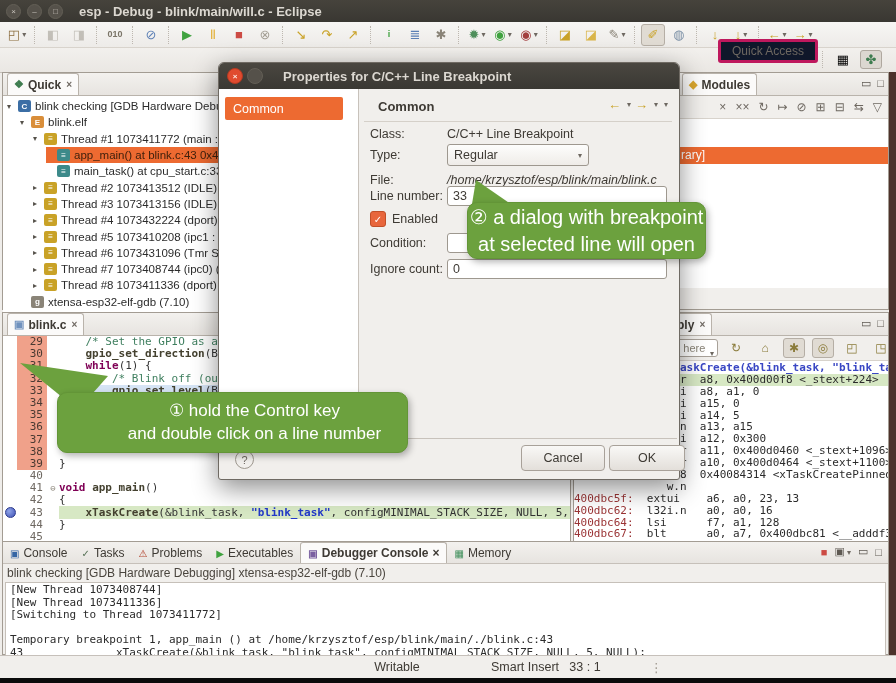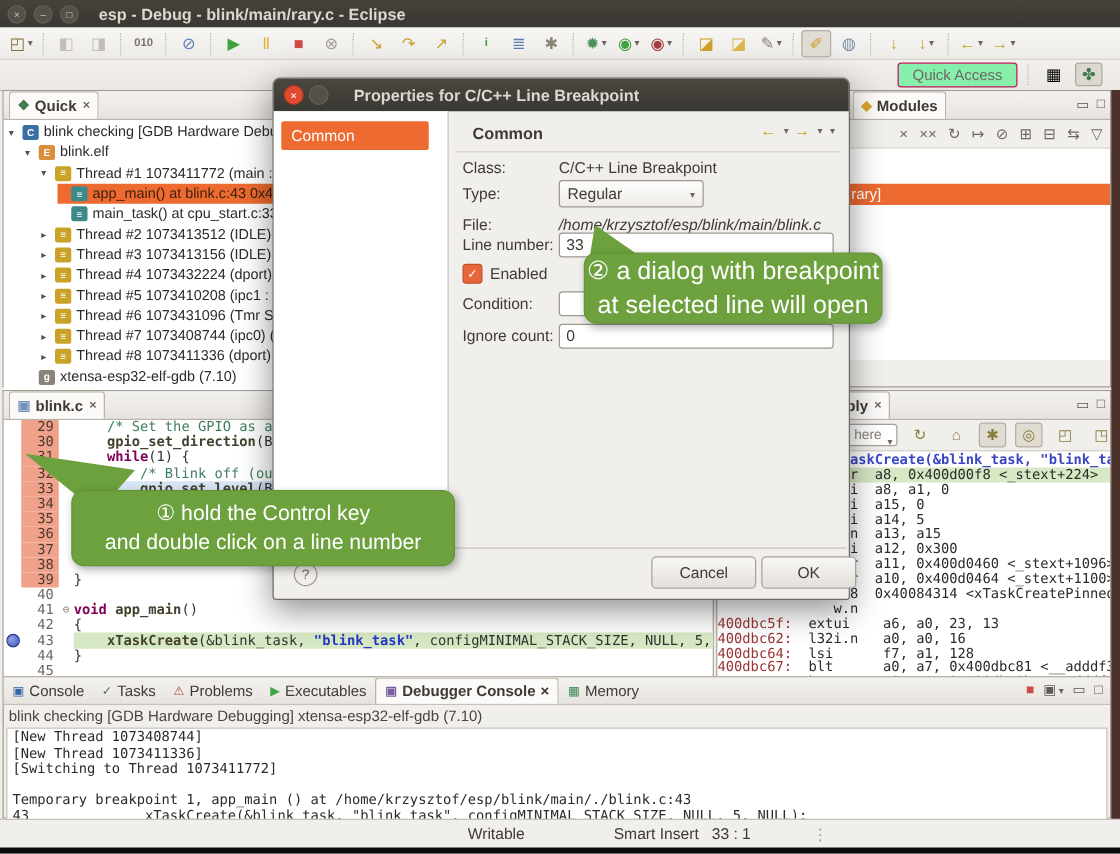--- a/index.html
+++ b/index.html
@@ -20,22 +20,22 @@
   .tbtn{height:20px;min-width:20px;display:flex;align-items:center;justify-content:center;
         border:1px solid transparent;border-radius:3px;margin:0 1px;padding:0 1px;}
   .tbtn .glyph{font-size:13px;line-height:13px;}
   .tbtn.small-glyph .glyph{font-size:9px;font-weight:bold;}
   .tbtn.pressed{background:#E0DBD3;border-color:#B5AEA5;}
   .tbtn.disabled{opacity:.45;}
   .caret{font-size:8px;color:#6E6861;margin-left:2px;}
   .tsep{width:1px;height:18px;border-left:1px dotted #BDB7AF;margin:0 4px;}
   #toolbar2{left:0;top:48px;width:896px;height:24px;background:linear-gradient(#F2F0ED,#EAE7E3);
             border-bottom:1px solid #C6C0B9;}
-  #quick-access{left:718px;top:50px;width:94px;height:18px;border:1px solid #be185d;border-radius:3px;
-                color:#6E6861;font-size:12px;display:flex;align-items:center;justify-content:center;background:#86efac;}
+  #quick-access{left:718px;top:39px;width:94px;height:18px;border:3px solid #be185d;border-radius:3px;
+                color:#6E6861;font-size:12px;display:flex;align-items:center;justify-content:center;background:#0f172a;}
   #persp-sep{left:822px;top:51px;width:1px;height:17px;border-left:1px dotted #BDB7AF;}
   .pbtn{top:50px;width:22px;height:19px;display:flex;align-items:center;justify-content:center;font-size:13px;}
   .pbtn.pressed{background:#DCD7D0;border:1px solid #AFA89F;border-radius:3px;box-sizing:border-box;}
   
   .panel{background:#F1EFEC;border:1px solid #A39C93;box-sizing:border-box;}
   .tabbar{height:22px;background:linear-gradient(#F3F1EE,#E7E4E0);border-bottom:1px solid #B9B3AB;
           display:flex;align-items:flex-end;position:relative;}
   .tab{height:21px;background:#FBFAF9;border:1px solid #B9B3AB;border-bottom:none;border-radius:3px 3px 0 0;
        display:flex;align-items:center;padding:0 6px;font-size:12px;font-weight:bold;color:#3E3A34;margin-left:4px;}
   .tab .ticn{margin-right:4px;font-size:11px;}
@@ -72,21 +72,21 @@
   #dlg-content{position:absolute;left:141px;top:26px;width:318px;height:349px;font-size:12.5px;color:#3E3A34;}
   #dlg-header{position:absolute;left:18px;top:10px;font-weight:bold;font-size:13px;}
   #dlg-nav{position:absolute;right:10px;top:8px;display:flex;align-items:center;gap:4px;color:#C9A227;font-size:13px;}
   #dlg-nav .caret{color:#6E6861;}
   #dlg-hdiv{position:absolute;left:4px;top:32px;width:308px;border-top:1px solid #D5D0C9;}
   .frow-label{position:absolute;left:10px;}
   .fval{position:absolute;left:87px;}
   .finput{position:absolute;left:87px;width:220px;height:20px;background:#fff;border:1px solid #9E988F;
           border-radius:3px;font-family:"Liberation Sans",sans-serif;font-size:12.5px;color:#3E3A34;
           padding:0 5px;box-sizing:border-box;}
-  #dlg-combo{position:absolute;left:87px;top:55px;width:116px;height:22px;background:linear-gradient(#FDFDFC,#EFECE8);
+  #dlg-combo{position:absolute;left:87px;top:55px;width:142px;height:22px;background:linear-gradient(#FDFDFC,#EFECE8);
              border:1px solid #9E988F;border-radius:3px;display:flex;align-items:center;
              padding:0 6px;box-sizing:border-box;justify-content:space-between;}
   #dlg-check{position:absolute;left:10px;top:122px;display:flex;align-items:center;gap:6px;}
   #dlg-checkbox{width:14px;height:14px;background:#E8663C;border:1px solid #C14F28;border-radius:3px;color:#fff;
                 font-size:10px;display:flex;align-items:center;justify-content:center;}
   #dlg-bdiv{position:absolute;left:1px;top:375px;width:457px;border-top:1px solid #C8C2BB;}
   #dlg-help{position:absolute;left:16px;top:387px;width:17px;height:17px;border:1px solid #9E988F;border-radius:50%;
             color:#6E6861;font-size:11px;display:flex;align-items:center;justify-content:center;}
   .dbtn{position:absolute;top:382px;height:24px;background:linear-gradient(#F9F8F6,#E3DFDA);
         border:1px solid #A8A199;border-radius:4px;font-size:12.5px;color:#3E3A34;
@@ -139,32 +139,32 @@
   #statusbar{left:0;top:655px;width:896px;height:23px;background:#F1EFEC;border-top:1px solid #C6C0BA;
              font-size:12.5px;color:#3E3A34;}
   .sitem{position:absolute;top:4px;text-align:center;}
   #grip{left:650px;color:#9E988F;letter-spacing:1px;}
   #bottomstrip{left:0;top:678px;width:896px;height:5px;background:#0B0B0B;}
   #right-edge{left:889px;top:72px;width:7px;height:583px;background:#4D322B;}
   
   .callout{z-index:30;background:#6CA13E;border:1px solid #639537;border-radius:10px;color:#FFFFFF;
            font-size:17px;line-height:1.35;text-align:center;display:flex;flex-direction:column;
            justify-content:center;box-shadow:2px 3px 7px rgba(0,0,0,.3);}
-  #callout1{left:57px;top:392px;width:305px;height:59px;}
+  #callout1{left:57px;top:392px;width:305px;height:59px;padding-left:44px;}
   #callout2{left:467px;top:202px;width:237px;height:55px;font-size:20px;}
   .tail{position:absolute;z-index:29;}
 </style>
 </head>
 <body>
 
 <div id="titlebar" class="abs">
   <span class="wbtn">×</span>
   <span class="wbtn">–</span>
   <span class="wbtn">□</span>
-  <span class="title">esp - Debug - blink/main/rary.c - Eclipse</span>
+  <span class="title">esp - Debug - blink/main/will.c - Eclipse</span>
 </div>
 
 <div id="toolbar1" class="abs">
     <div class="tbtn">
       <span class="glyph" style="color: rgb(140, 109, 63);">◰</span>
       <span class="caret">▾</span>
     </div>
     <div class="tsep"></div>
     <div class="tbtn disabled">
       <span class="glyph" style="color: rgb(138, 132, 120);">◧</span>

